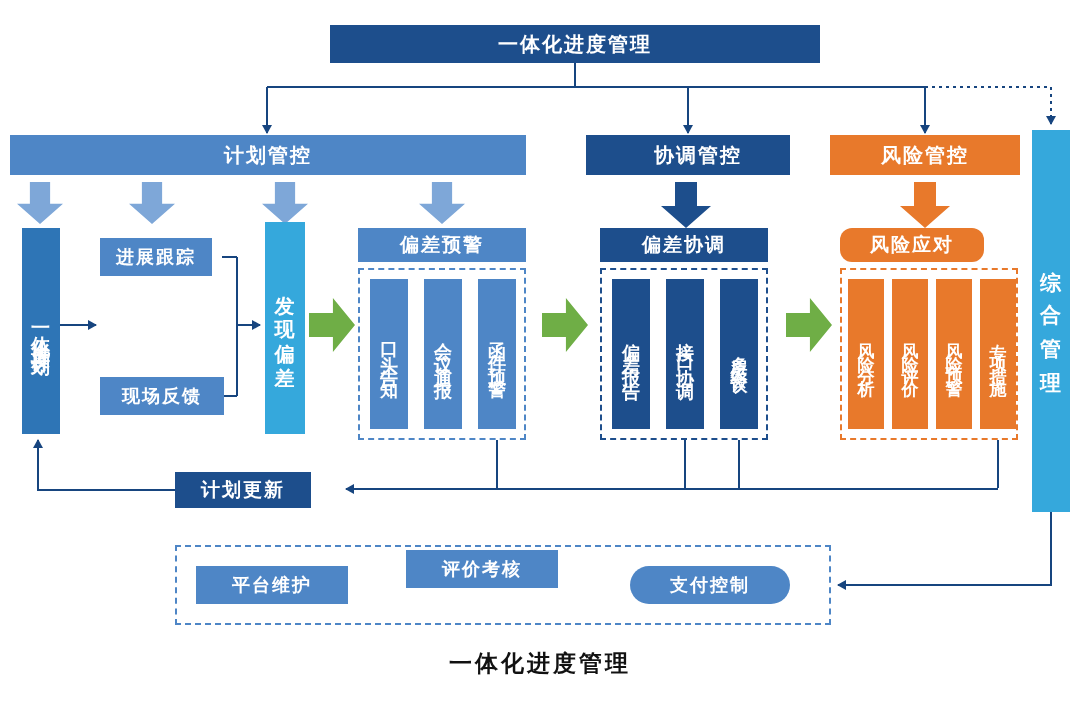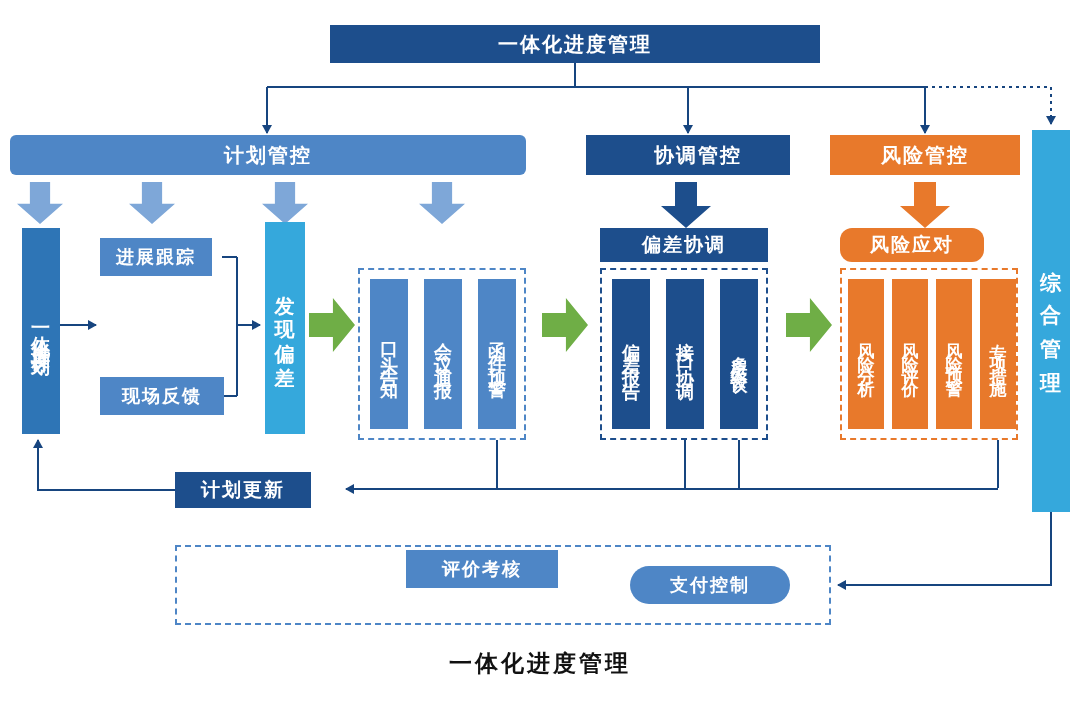--- a/index.html
+++ b/index.html
@@ -65,21 +65,21 @@
       <path d="M998,489 H346" marker-end="url(#arr)"></path>
       <path d="M175,490 H38 V440" marker-end="url(#arr)"></path>
       <path d="M1051,512 V585 H838" marker-end="url(#arr)"></path>
     </g>
   </svg>
 
   <div class="box navy hdr" style="left:330px;top:25px;width:490px;height:38px;">
     <span>一体化进度管理</span>
   </div>
 
-  <div class="box blue hdr" style="left:10px;top:135px;width:516px;height:40px;border-radius:6px;">
+  <div class="box blue hdr" style="left:10px;top:135px;width:516px;height:40px;">
     <span>计划管控</span>
   </div>
   <div class="box navy hdr" style="left:586px;top:135px;width:204px;height:40px;padding-left:20px;">
     <span>协调管控</span>
   </div>
   <div class="box orange hdr" style="left:830px;top:135px;width:190px;height:40px;">
     <span>风险管控</span>
   </div>
 
   <div class="box cyan" style="left:1032px;top:130px;width:38px;height:382px;">
@@ -105,20 +105,23 @@
   </div>
 
   <div class="box cyan" style="left:265px;top:222px;width:40px;height:212px;">
     <span class="vspan ls24">发现偏差</span>
   </div>
 
   <div class="fat right green" style="left:309px;top:298px;width:46px;height:54px;"></div>
   <div class="fat right green" style="left:542px;top:298px;width:46px;height:54px;"></div>
   <div class="fat right green" style="left:786px;top:298px;width:46px;height:54px;"></div>
 
+  <div class="box blue" style="left:358px;top:228px;width:168px;height:34px;font-size:19px;letter-spacing:2px;">
+    <span>偏差预警</span>
+  </div>
   <div class="dashed b" style="left:358px;top:268px;width:168px;height:172px;"></div>
   <div class="box blue" style="left:370px;top:279px;width:38px;height:150px;">
     <span class="vspan ls14">口头告知</span>
   </div>
   <div class="box blue" style="left:424px;top:279px;width:38px;height:150px;">
     <span class="vspan ls14">会议通报</span>
   </div>
   <div class="box blue" style="left:478px;top:279px;width:38px;height:150px;">
     <span class="vspan ls14">函件预警</span>
   </div>
@@ -152,20 +155,23 @@
   </div>
   <div class="box orange" style="left:980px;top:279px;width:36px;height:150px;">
     <span class="vspan ls12">专项措施</span>
   </div>
 
   <div class="box navy" style="left:175px;top:472px;width:136px;height:36px;font-size:19px;letter-spacing:2px;">
     <span>计划更新</span>
   </div>
 
   <div class="dashed b" style="left:175px;top:545px;width:656px;height:80px;"></div>
+  <div class="box blue itemtxt" style="left:196px;top:566px;width:152px;height:38px;">
+    <span>平台维护</span>
+  </div>
   <div class="box blue itemtxt" style="left:406px;top:550px;width:152px;height:38px;">
     <span>评价考核</span>
   </div>
   <div class="box blue itemtxt" style="left:630px;top:566px;width:160px;height:38px;border-radius:19px;">
     <span>支付控制</span>
   </div>
 
   <div class="caption">一体化进度管理</div>
 
 </div>

